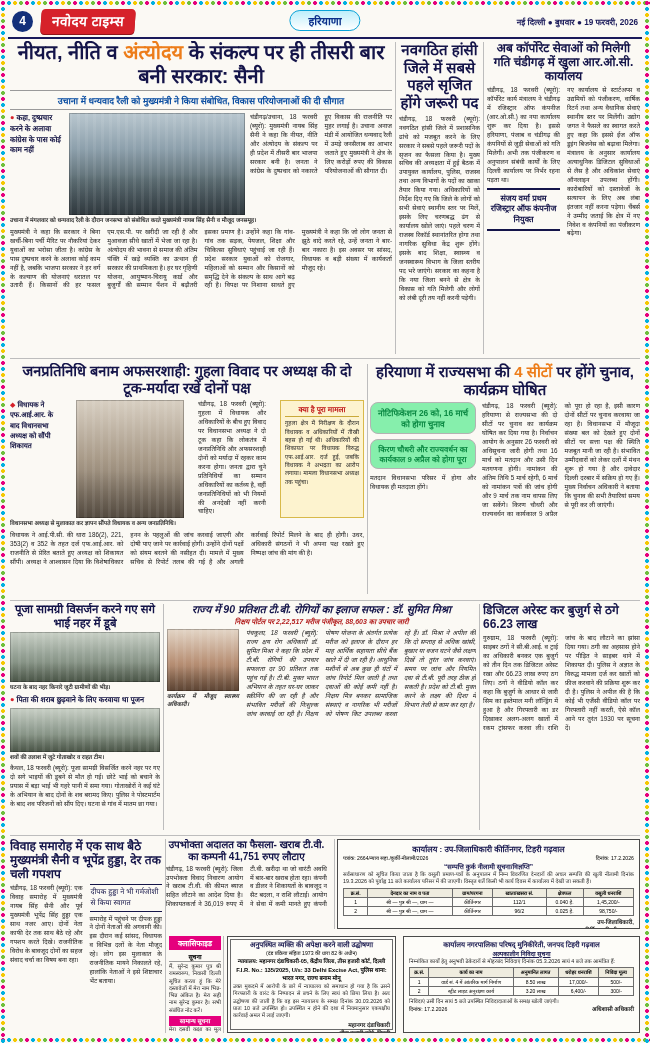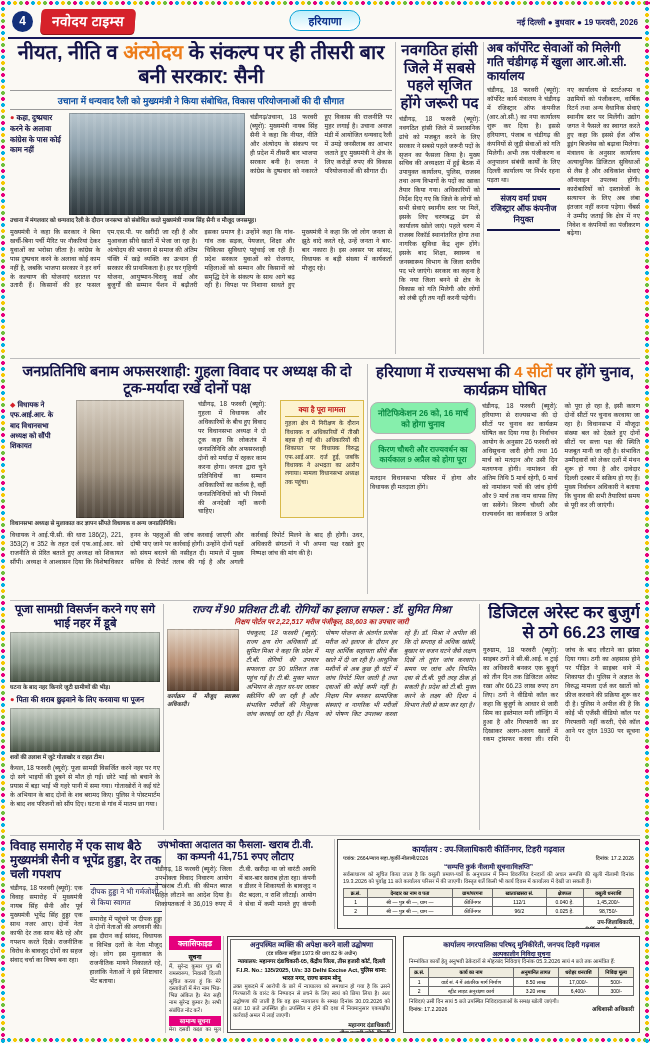--- a/index.html
+++ b/index.html
@@ -102,21 +102,21 @@
     <div class="cap">उचाना में मंगलवार को धन्यवाद रैली के दौरान जनसभा को संबोधित करते मुख्यमंत्री नायब सिंह सैनी व मौजूद जनसमूह।</div>
     <div class="bt c4" style="height:128px;">मुख्यमंत्री ने कहा कि सरकार ने बिना खर्ची-बिना पर्ची मैरिट पर नौकरियां देकर युवाओं का भरोसा जीता है। कांग्रेस के पास दुष्प्रचार करने के अलावा कोई काम नहीं है, जबकि भाजपा सरकार ने हर वर्ग के कल्याण की योजनाएं धरातल पर उतारी हैं। किसानों की हर फसल एम.एस.पी. पर खरीदी जा रही है और मुआवजा सीधे खातों में भेजा जा रहा है। अंत्योदय की भावना से समाज की अंतिम पंक्ति में खड़े व्यक्ति का उत्थान ही सरकार की प्राथमिकता है। हर घर गृहिणी योजना, आयुष्मान-चिरायु कार्ड और बुजुर्गों की सम्मान पैंशन में बढ़ौतरी इसका प्रमाण है। उन्होंने कहा कि गांव-गांव तक सड़क, पेयजल, शिक्षा और चिकित्सा सुविधाएं पहुंचाई जा रही हैं। प्रदेश सरकार युवाओं को रोजगार, महिलाओं को सम्मान और किसानों को समृद्धि देने के संकल्प के साथ आगे बढ़ रही है। विपक्ष पर निशाना साधते हुए मुख्यमंत्री ने कहा कि जो लोग जनता से झूठे वादे करते रहे, उन्हें जनता ने बार-बार नकारा है। इस अवसर पर सांसद, विधायक व बड़ी संख्या में कार्यकर्ता मौजूद रहे।</div>
   </article>
 
   <article class="art" style="left:399px;top:41px;width:81px;height:315px;">
     <h3 class="hd" style="font-size:15px;text-align:center;margin-bottom:3px;">नवगठित हांसी जिले में सबसे पहले सृजित होंगे जरूरी पद</h3>
     <div class="bt">चंडीगढ़, 18 फरवरी (ब्यूरो): नवगठित हांसी जिले में प्रशासनिक ढांचे को मजबूत करने के लिए सरकार ने सबसे पहले जरूरी पदों के सृजन का फैसला किया है। मुख्य सचिव की अध्यक्षता में हुई बैठक में उपायुक्त कार्यालय, पुलिस, राजस्व तथा अन्य विभागों के पदों का खाका तैयार किया गया। अधिकारियों को निर्देश दिए गए कि जिले के लोगों को सभी सेवाएं स्थानीय स्तर पर मिलें, इसके लिए चरणबद्ध ढंग से कार्यालय खोले जाएं। पहले चरण में राजस्व रिकॉर्ड स्थानांतरित होगा तथा नागरिक सुविधा केंद्र शुरू होंगे। इसके बाद शिक्षा, स्वास्थ्य व जनस्वास्थ्य विभाग के जिला स्तरीय पद भरे जाएंगे। सरकार का कहना है कि नया जिला बनने से क्षेत्र के विकास को गति मिलेगी और लोगों को लंबी दूरी तय नहीं करनी पड़ेगी।</div>
   </article>
 
   <article class="art" style="left:487px;top:41px;width:153px;height:315px;">
-    <h2 class="hd" style="font-size:12px;text-align:left;margin-bottom:3px;">अब कॉर्पोरेट सेवाओं को मिलेगी गति चंडीगढ़ में खुला आर.ओ.सी. कार्यालय</h2>
+    <h2 class="hd" style="font-size:12px;text-align:center;margin-bottom:3px;">अब कॉर्पोरेट सेवाओं को मिलेगी गति चंडीगढ़ में खुला आर.ओ.सी. कार्यालय</h2>
     <div class="bt c2" style="height:268px;">
       <span>चंडीगढ़, 18 फरवरी (ब्यूरो): कॉर्पोरेट कार्य मंत्रालय ने चंडीगढ़ में रजिस्ट्रार ऑफ कंपनीज (आर.ओ.सी.) का नया कार्यालय शुरू कर दिया है। इससे हरियाणा, पंजाब व चंडीगढ़ की कंपनियों से जुड़ी सेवाओं को गति मिलेगी। अभी तक पंजीकरण व अनुपालन संबंधी कार्यों के लिए दिल्ली कार्यालय पर निर्भर रहना पड़ता था।</span>
       <div class="sidebox">संजय वर्मा प्रथम रजिस्ट्रार ऑफ कंपनीज नियुक्त</div>
       <span>नए कार्यालय से स्टार्टअप्स व उद्यमियों को पंजीकरण, वार्षिक रिटर्न तथा अन्य वैधानिक सेवाएं स्थानीय स्तर पर मिलेंगी। उद्योग जगत ने फैसले का स्वागत करते हुए कहा कि इससे ईज ऑफ डूइंग बिजनेस को बढ़ावा मिलेगा। मंत्रालय के अनुसार कार्यालय अत्याधुनिक डिजिटल सुविधाओं से लैस है और अधिकांश सेवाएं ऑनलाइन उपलब्ध होंगी। कारोबारियों को दस्तावेजों के सत्यापन के लिए अब लंबा इंतजार नहीं करना पड़ेगा। चैंबर्स ने उम्मीद जताई कि क्षेत्र में नए निवेश व कंपनियों का पंजीकरण बढ़ेगा।</span>
     </div>
   </article>
 
   <article class="art" style="left:10px;top:363px;width:354px;height:232px;">
     <h2 class="hd" style="font-size:14.5px;text-align:center;margin-bottom:3px;">जनप्रतिनिधि बनाम अफसरशाही: गुहला विवाद पर अध्यक्ष की दो टूक-मर्यादा रखें दोनों पक्ष</h2>
     <div style="display:flex;gap:14px;height:118px;">
@@ -158,34 +158,34 @@
     <h2 class="hd" style="font-size:10.5px;text-align:center;margin-bottom:2px;">राज्य में 90 प्रतिशत टी.बी. रोगियों का इलाज सफल : डॉ. सुमित मिश्रा</h2>
     <div style="font-size:7px;font-weight:bold;color:#b32020;text-align:center;margin-bottom:3px;">निक्षय पोर्टल पर 2,22,517 मरीज पंजीकृत, 88,603 का उपचार जारी</div>
     <div class="bt c4" style="height:190px;">
       <div class="photo ph-portrait" style="height:62px;margin-bottom:2px;"></div>
       <div class="cap">कार्यक्रम में मौजूद स्वास्थ्य अधिकारी।</div>
       <span>पंचकूला, 18 फरवरी (ब्यूरो): राज्य क्षय रोग अधिकारी डॉ. सुमित मिश्रा ने कहा कि प्रदेश में टी.बी. रोगियों की उपचार सफलता दर 90 प्रतिशत तक पहुंच गई है। टी.बी. मुक्त भारत अभियान के तहत घर-घर जाकर स्क्रीनिंग की जा रही है और संभावित मरीजों की निःशुल्क जांच करवाई जा रही है। निक्षय पोषण योजना के अंतर्गत प्रत्येक मरीज को इलाज के दौरान हर माह आर्थिक सहायता सीधे बैंक खाते में दी जा रही है। आधुनिक मशीनों से अब कुछ ही घंटों में जांच रिपोर्ट मिल जाती है तथा दवाओं की कोई कमी नहीं है। निक्षय मित्र बनकर सामाजिक संस्थाएं व नागरिक भी मरीजों को पोषण किट उपलब्ध करवा रहे हैं। डॉ. मिश्रा ने अपील की कि दो सप्ताह से अधिक खांसी, बुखार या वजन घटने जैसे लक्षण दिखें तो तुरंत जांच करवाएं। समय पर जांच और नियमित दवा से टी.बी. पूरी तरह ठीक हो सकती है। प्रदेश को टी.बी. मुक्त करने के लक्ष्य की दिशा में विभाग तेजी से काम कर रहा है।</span>
     </div>
   </article>
 
   <article class="art" style="left:483px;top:603px;width:157px;height:228px;">
-    <h2 class="hd" style="font-size:17px;text-align:right;margin-bottom:3px;">डिजिटल अरेस्ट कर बुजुर्ग से ठगे 66.23 लाख</h2>
+    <h2 class="hd" style="font-size:12px;text-align:left;margin-bottom:3px;">डिजिटल अरेस्ट कर बुजुर्ग से ठगे 66.23 लाख</h2>
     <div class="bt c2" style="height:188px;">गुरुग्राम, 18 फरवरी (ब्यूरो): साइबर ठगों ने सी.बी.आई. व ट्राई का अधिकारी बनकर एक बुजुर्ग को तीन दिन तक डिजिटल अरेस्ट रखा और 66.23 लाख रुपए ठग लिए। ठगों ने वीडियो कॉल कर कहा कि बुजुर्ग के आधार से जारी सिम का इस्तेमाल मनी लॉन्ड्रिंग में हुआ है और गिरफ्तारी का डर दिखाकर अलग-अलग खातों में रकम ट्रांसफर करवा ली। राशि जांच के बाद लौटाने का झांसा दिया गया। ठगी का अहसास होने पर पीड़ित ने साइबर थाने में शिकायत दी। पुलिस ने अज्ञात के विरुद्ध मामला दर्ज कर खातों को फ्रीज करवाने की प्रक्रिया शुरू कर दी है। पुलिस ने अपील की है कि कोई भी एजैंसी वीडियो कॉल पर गिरफ्तारी नहीं करती, ऐसे कॉल आने पर तुरंत 1930 पर सूचना दें।</div>
   </article>
 
   <article class="art" style="left:10px;top:839px;width:152px;height:194px;">
     <h2 class="hd" style="font-size:12px;margin-bottom:3px;">विवाह समारोह में एक साथ बैठे मुख्यमंत्री सैनी व भूपेंद्र हुड्डा, देर तक चली गपशप</h2>
     <div class="bt c2" style="height:130px;">
       <span>चंडीगढ़, 18 फरवरी (ब्यूरो): एक विवाह समारोह में मुख्यमंत्री नायब सिंह सैनी और पूर्व मुख्यमंत्री भूपेंद्र सिंह हुड्डा एक साथ नजर आए। दोनों नेता काफी देर तक साथ बैठे रहे और गपशप करते दिखे। राजनीतिक विरोध के बावजूद दोनों का सहज संवाद चर्चा का विषय बना रहा।</span>
       <div class="inset">दीपक हुड्डा ने भी गर्मजोशी से किया स्वागत</div>
       <span>समारोह में पहुंचने पर दीपक हुड्डा ने दोनों नेताओं की अगवानी की। इस दौरान कई सांसद, विधायक व विभिन्न दलों के नेता मौजूद रहे। लोग इस मुलाकात के राजनीतिक मायने निकालते रहे, हालांकि नेताओं ने इसे शिष्टाचार भेंट बताया।</span>
     </div>
   </article>
 
-  <article class="art" style="left:155px;top:839px;width:161px;height:90px;">
+  <article class="art" style="left:166px;top:839px;width:161px;height:90px;">
     <h3 class="hd" style="font-size:10px;text-align:center;margin-bottom:2px;">उपभोक्ता अदालत का फैसला- खराब टी.वी. का कम्पनी 41,751 रुपए लौटाए</h3>
     <div class="bt c2" style="height:52px;">चंडीगढ़, 18 फरवरी (ब्यूरो): जिला उपभोक्ता विवाद निवारण आयोग ने खराब टी.वी. की कीमत ब्याज सहित लौटाने का आदेश दिया है। शिकायतकर्ता ने 36,019 रुपए में टी.वी. खरीदा था जो वारंटी अवधि में बार-बार खराब होता रहा। कंपनी व डीलर ने शिकायतों के बावजूद न सैट बदला, न राशि लौटाई। आयोग ने सेवा में कमी मानते हुए कंपनी को कीमत, मानसिक पीड़ा व वाद व्यय सहित कुल 41,751 रुपए 45 दिन में लौटाने का आदेश दिया। समय पर भुगतान न होने पर 9 प्रतिशत वार्षिक ब्याज भी देना होगा।</div>
   </article>
 
   <aside class="art" style="left:169px;top:936px;width:52px;height:97px;">
     <div class="pinkbar" style="font-size:7.6px;padding:2px 0;">क्लासिफाइड</div>
     <div style="font-size:6.2px;font-weight:bold;text-align:center;border-bottom:1px solid #999;margin:2px 0 1px;">सूचना</div>
     <div class="small">मैं, सुरेन्द्र कुमार पुत्र श्री रामस्वरूप, निवासी दिल्ली सूचित करता हूं कि मेरे दस्तावेजों में मेरा नाम भिन्न-भिन्न अंकित है। मेरा सही नाम सुरेन्द्र कुमार है। सभी संबंधित नोट करें।</div>
     <div class="pinkbar" style="font-size:6px;padding:1px 0;margin-top:2px;">सामान्य सूचना</div>
     <div class="small">मेरा दसवीं कक्षा का मूल प्रमाण-पत्र गुम हो गया है। मिलने पर कार्यालय के पते पर सूचित करने का कष्ट करें।</div>

